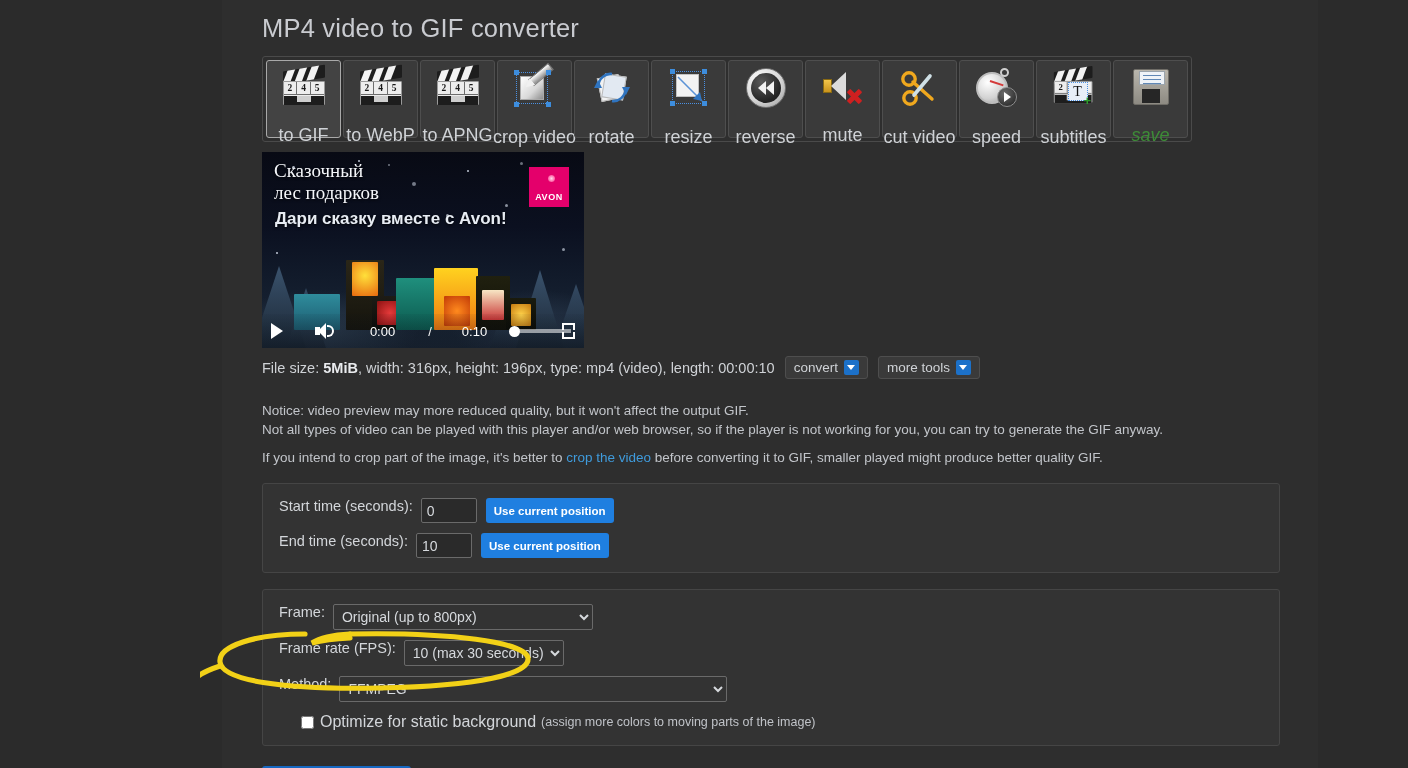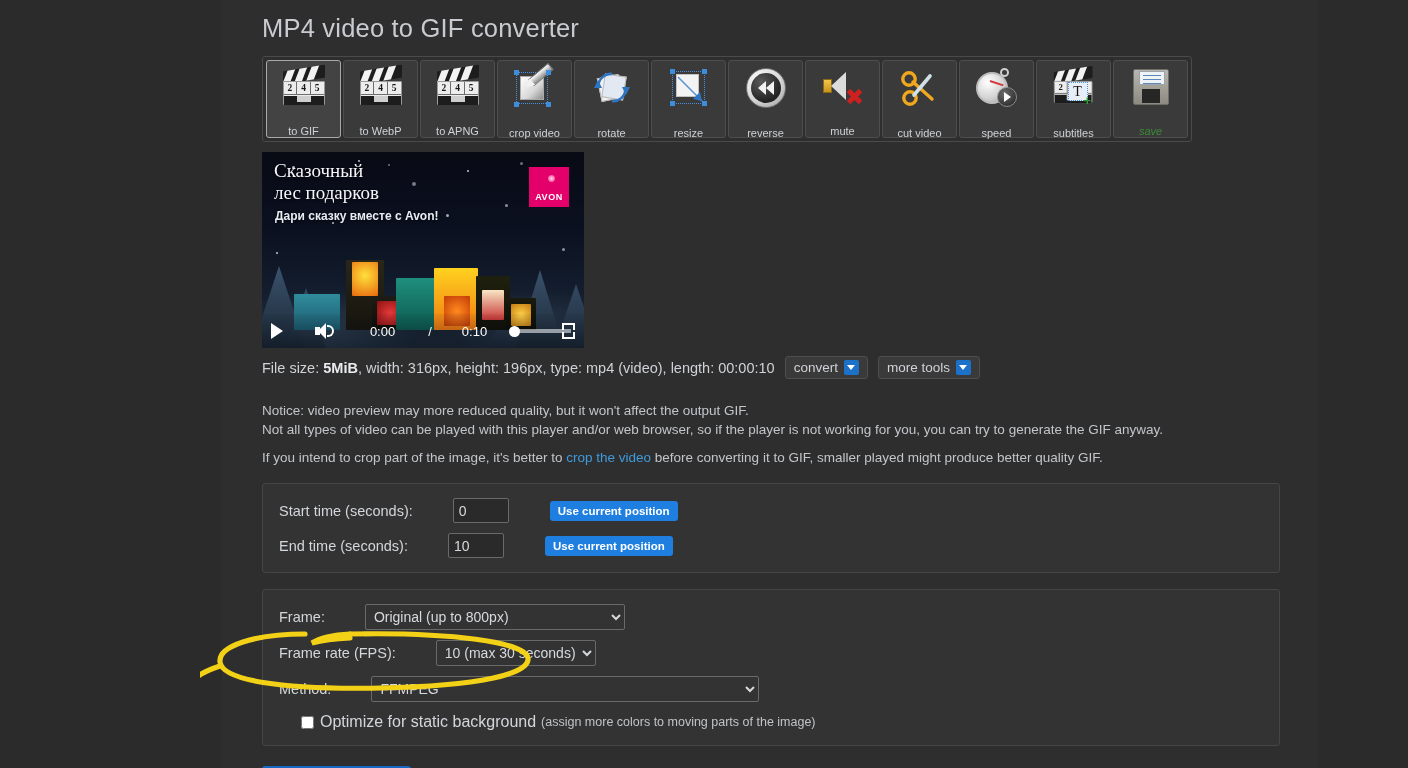--- a/index.html
+++ b/index.html
@@ -65,21 +65,21 @@
     background: #434343;
     border: 1px solid #a9a9a9;
   }
   .tool .ico {
     height: 46px;
     display: flex;
     align-items: center;
     justify-content: center;
   }
   .tool .lbl {
-    font-size: 11px;
+    font-size: 18px;
     color: #cfd2d6;
     margin-top: 19px;
     white-space: nowrap;
   }
   .tool.save .lbl { color: #3d8b37; font-style: italic; }
 
   
   .clap { position: relative; width: 46px; height: 38px; }
   .clap .top {
     position: absolute; left: 2px; top: 0; width: 42px; height: 13px;
@@ -290,21 +290,21 @@
   }
   .vid-title {
     position: absolute; left: 12px; top: 8px;
     color: #f4f6fa;
     font-family: "Liberation Serif", serif;
     font-size: 19px; line-height: 22px;
     text-shadow: 0 1px 3px rgba(0,0,0,.8);
   }
   .vid-sub {
     position: absolute; left: 13px; top: 57px;
-    color: #e7ecf3; font-size: 12px; font-weight: bold;
+    color: #e7ecf3; font-size: 17px; font-weight: bold;
     text-shadow: 0 1px 3px rgba(0,0,0,.8);
   }
   .avon {
     position: absolute; right: 15px; top: 15px;
     width: 40px; height: 40px;
     background: #e4006b;
     display: flex; align-items: flex-end; justify-content: center;
   }
   .avon span {
     color: #fff; font-size: 9px; font-weight: bold; letter-spacing: .6px;
@@ -385,21 +385,21 @@
 
   
   .panel {
     margin-top: 16px;
     border: 1px solid #454545;
     background: #333333;
     border-radius: 3px;
     padding: 14px 16px;
     width: 1018px;
   }
-  .row { display: flex; align-items: center; margin-bottom: 10px; gap: 32px; }
+  .row { display: flex; margin-bottom: 10px; }
   .row:last-child { margin-bottom: 0; }
   .row label.lab { font-size: 14.5px; color: #d3d6da; }
   input.txt {
     margin-left: 8px;
     width: 56px; height: 25px;
     background: #2a2a2a; border: 1px solid #6a6a6a; border-radius: 2px;
     color: #d6d9dd; font-size: 14px; padding: 0 5px;
     font-family: "Liberation Sans", sans-serif;
   }
   .btn-blue {

